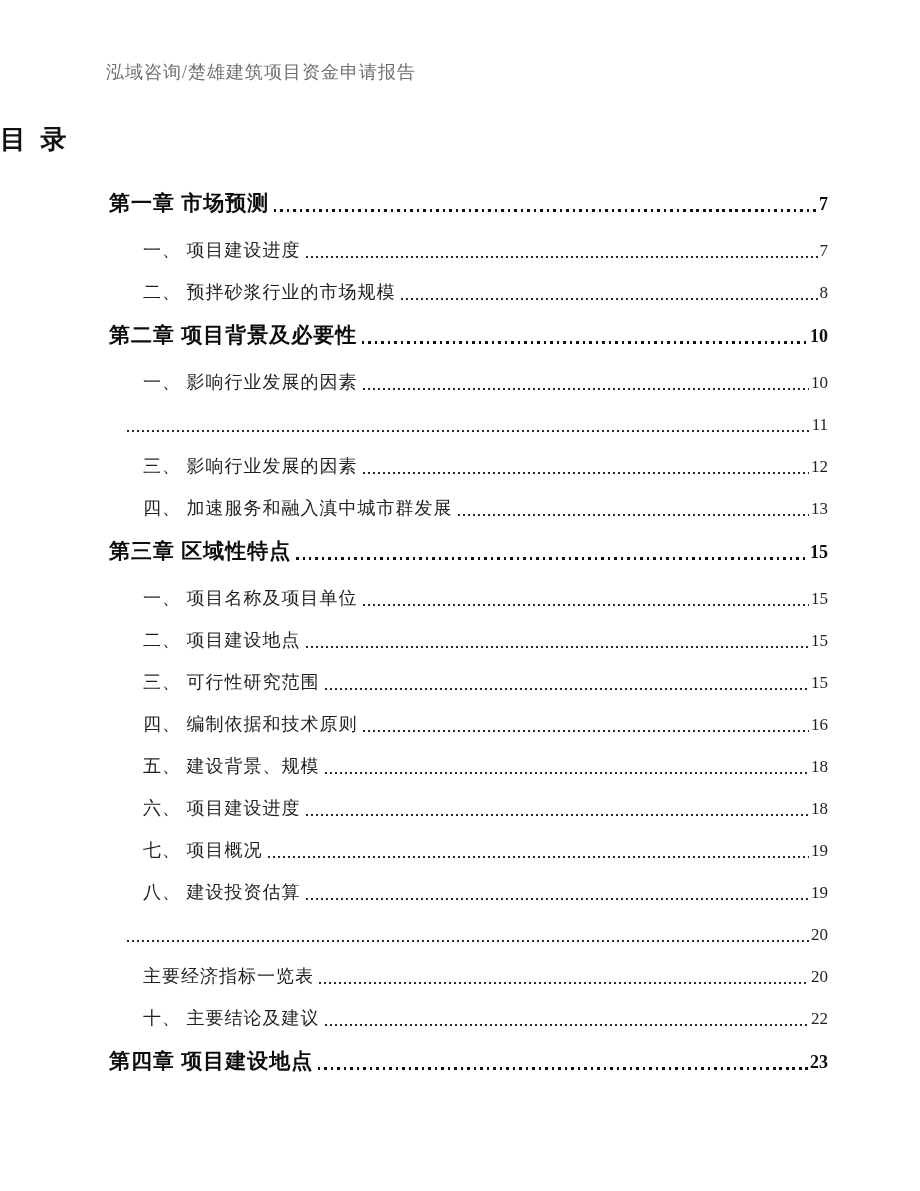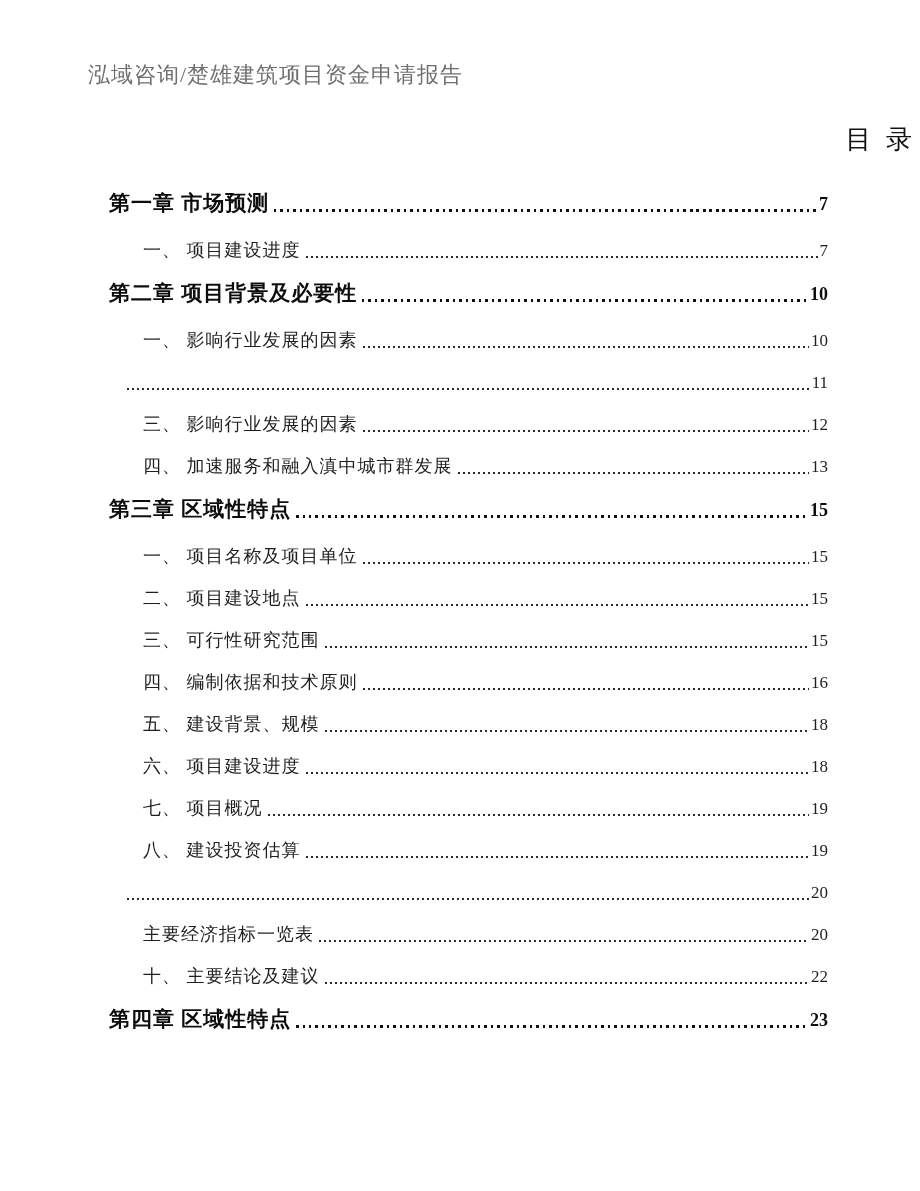--- a/index.html
+++ b/index.html
@@ -7,34 +7,34 @@
     position: relative;
     width: 920px;
     height: 1191px;
     background: #ffffff;
     font-family: "Liberation Serif", "DejaVu Serif", serif;
     color: #1f1f1f;
     overflow: hidden;
   }
   .doc-header {
     position: absolute;
-    left: 88px;
+    left: 106px;
     top: 60px;
-    font-size: 22px;
+    font-size: 18px;
     color: #6f6f6f;
     letter-spacing: 1px;
   }
   .doc-title {
     position: absolute;
     left: 0;
     right: 4px;
     top: 122px;
-    text-align: right;
+    text-align: left;
     font-size: 26px;
-    font-weight: normal;
+    font-weight: bold;
     letter-spacing: 4px;
     color: #111111;
   }
   .toc {
     position: absolute;
     left: 88px;
     top: 190px;
     width: 740px;
   }
   .row {
@@ -88,20 +88,25 @@
       <span class="leader"></span>
       <span class="pg">7</span>
     </div>
 
     <div class="row item">
       <span class="lbl">一、 项目建设进度</span>
       <span class="leader"></span>
       <span class="pg">7</span>
     </div>
 
+    <div class="row item">
+      <span class="lbl">二、 预拌砂浆行业的市场规模</span>
+      <span class="leader"></span>
+      <span class="pg">8</span>
+    </div>
 
     <div class="row chapter">
       <span class="lbl">第二章 项目背景及必要性</span>
       <span class="leader"></span>
       <span class="pg">10</span>
     </div>
 
     <div class="row item">
       <span class="lbl">一、 影响行业发展的因素</span>
       <span class="leader"></span>
@@ -190,19 +195,19 @@
       <span class="pg">20</span>
     </div>
 
     <div class="row item">
       <span class="lbl">十、 主要结论及建议</span>
       <span class="leader"></span>
       <span class="pg">22</span>
     </div>
 
     <div class="row chapter">
-      <span class="lbl">第四章 区域性特点</span>
+      <span class="lbl">第四章 项目建设地点</span>
       <span class="leader"></span>
       <span class="pg">23</span>
     </div>
 
   </div>
 </div>
 
 </body></html>

